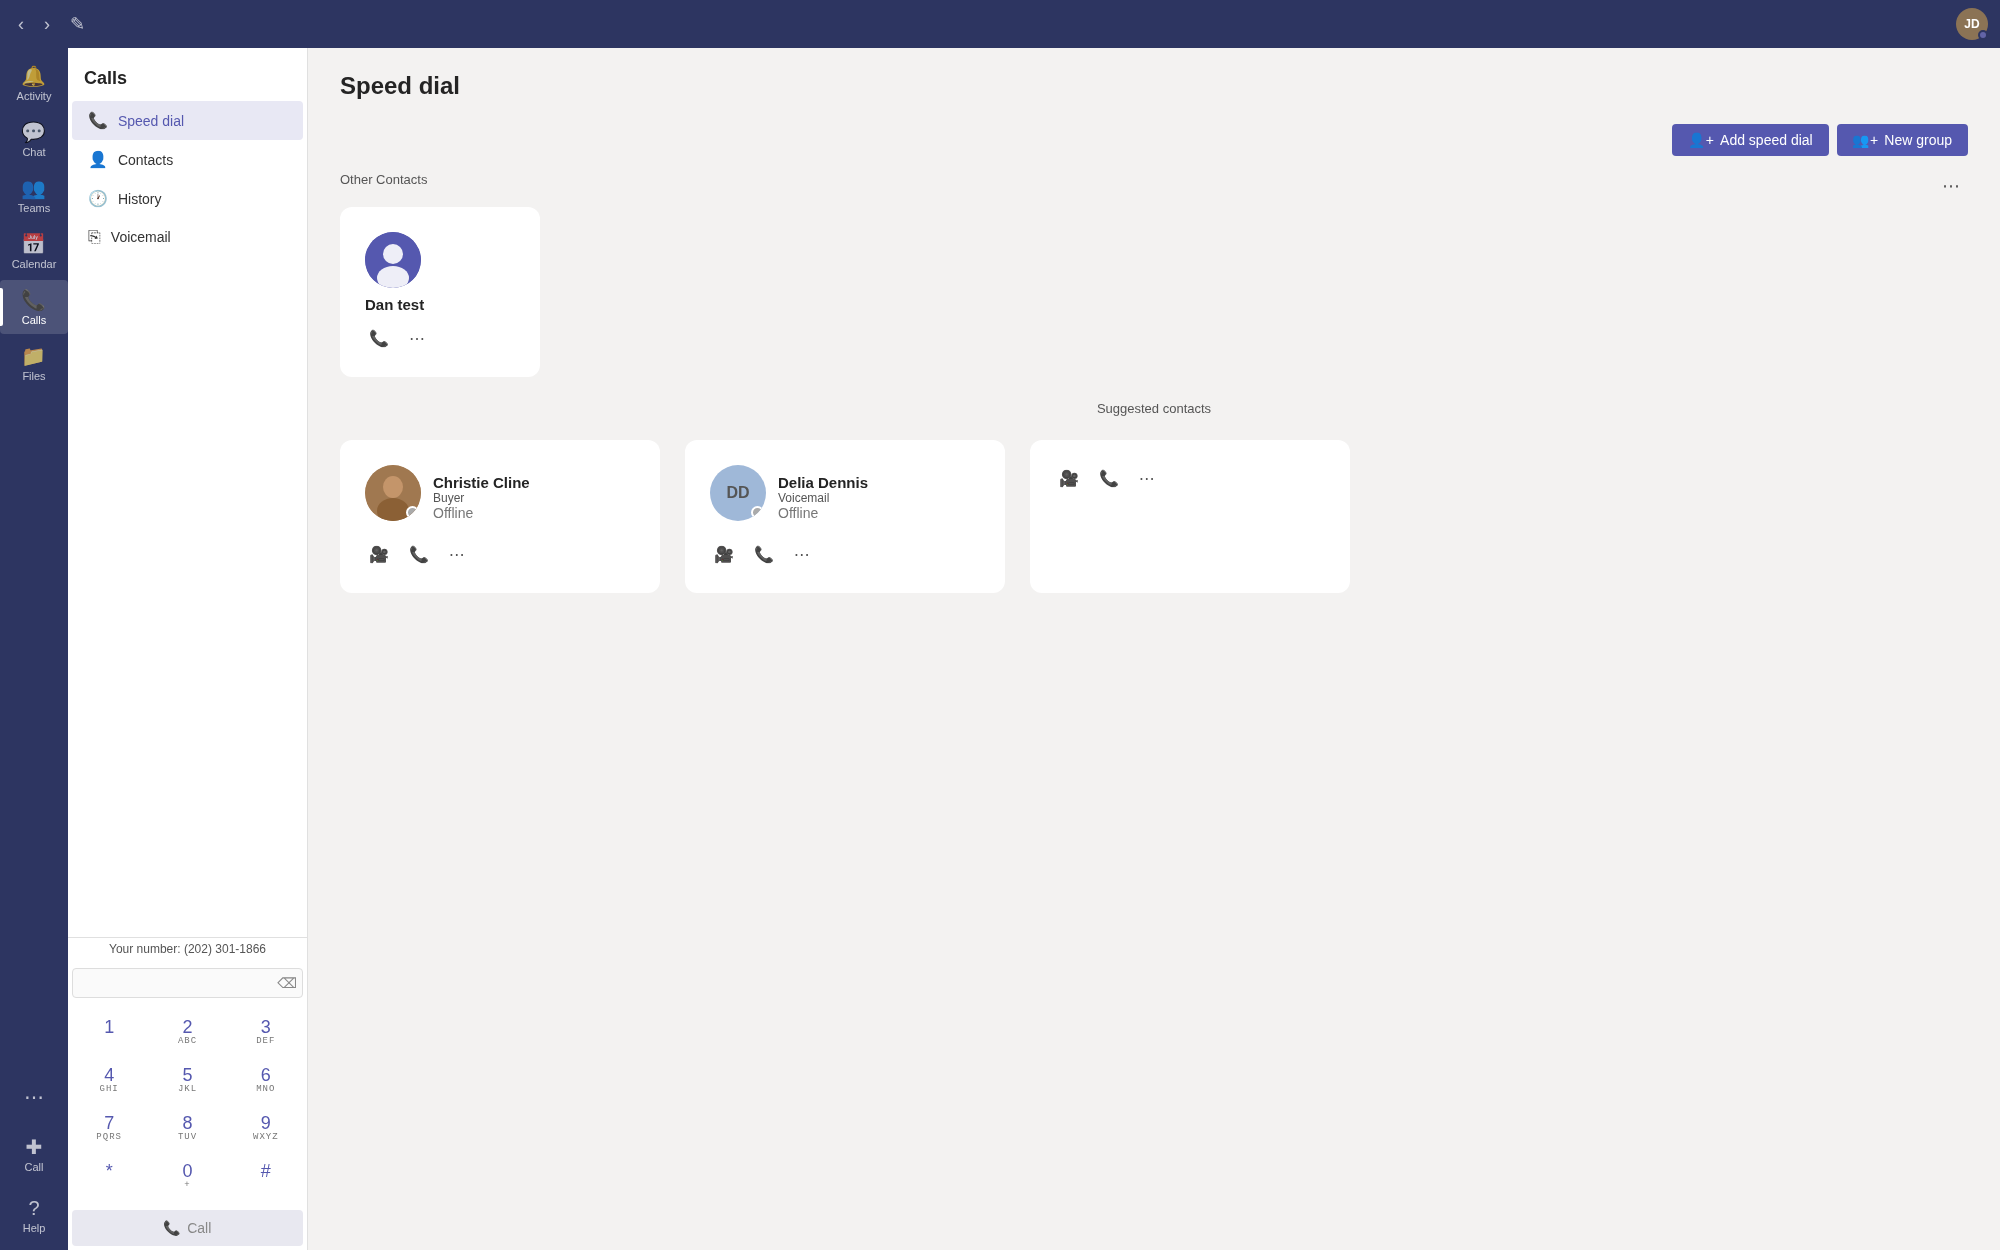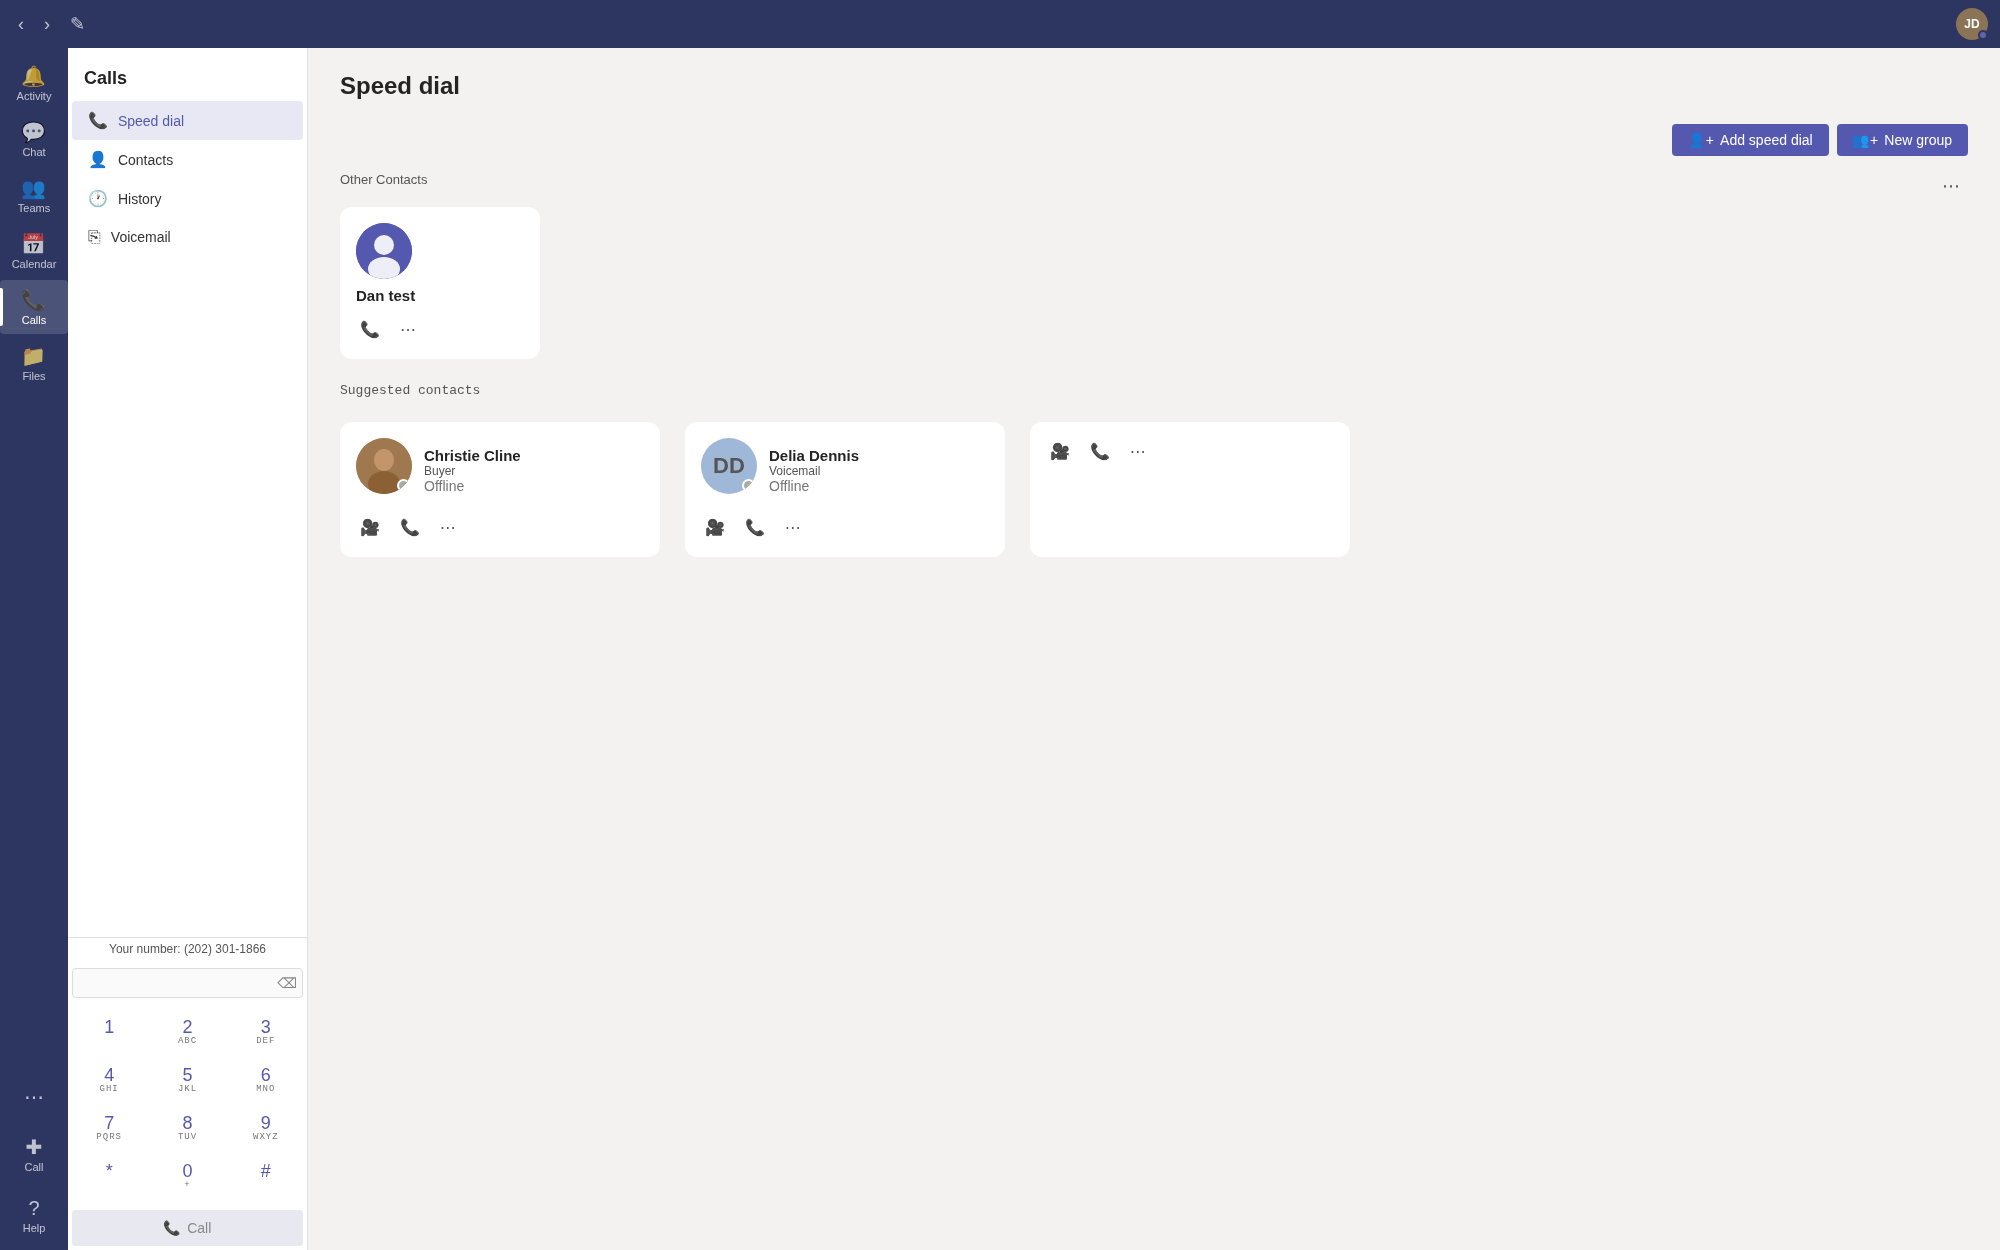--- a/index.html
+++ b/index.html
@@ -270,21 +270,21 @@
       color: #555;
       font-size: 18px;
       padding: 2px 8px;
       border-radius: 4px;
     }
 
     
     .contact-card {
       background: #fff;
       border-radius: 12px;
-      padding: 16px;
+      padding: 25px;
       display: flex;
       flex-direction: column;
       min-width: 200px;
     }
     .contact-card-top {
       display: flex;
       flex-direction: column;
       align-items: flex-start;
       margin-bottom: 12px;
     }
@@ -356,24 +356,23 @@
 
     .contact-card-header {
       display: flex;
       align-items: center;
       gap: 12px;
       margin-bottom: 12px;
     }
 
     .suggested-header-row {
       display: flex;
-      justify-content: flex-start;
+      justify-content: center;
       align-items: center;
       margin-bottom: 12px;
-      font-family: Liberation Mono, monospace;
     }
   </style>
 </head>
 <body>
 
 <div class="topbar">
   <button class="topbar-nav-btn">‹</button>
   <button class="topbar-nav-btn">›</button>
   <button class="topbar-nav-btn">✎</button>
   <div class="topbar-avatar">
@@ -573,21 +572,21 @@
           <div class="contact-actions">
             <button class="contact-action-btn">🎥</button>
             <button class="contact-action-btn">📞</button>
             <button class="contact-action-btn">⋯</button>
           </div>
         </div>
 
         <div class="contact-card">
           <div class="contact-card-header">
             <div class="contact-avatar" style="background:#9fb8d8; position:relative;">
-              <span style="font-size:22px;font-weight:700;color:#555;">DD</span>
+              <span style="font-size:16px;font-weight:700;color:#555;">DD</span>
               <div style="position:absolute;bottom:2px;right:2px;width:13px;height:13px;border-radius:50%;background:#aaa;border:2px solid #fff;"></div>
             </div>
             <div>
               <div class="contact-name">Delia Dennis</div>
               <div class="contact-role">Voicemail</div>
               <div class="contact-status">Offline</div>
             </div>
           </div>
           <div class="contact-actions">
             <button class="contact-action-btn">🎥</button>

